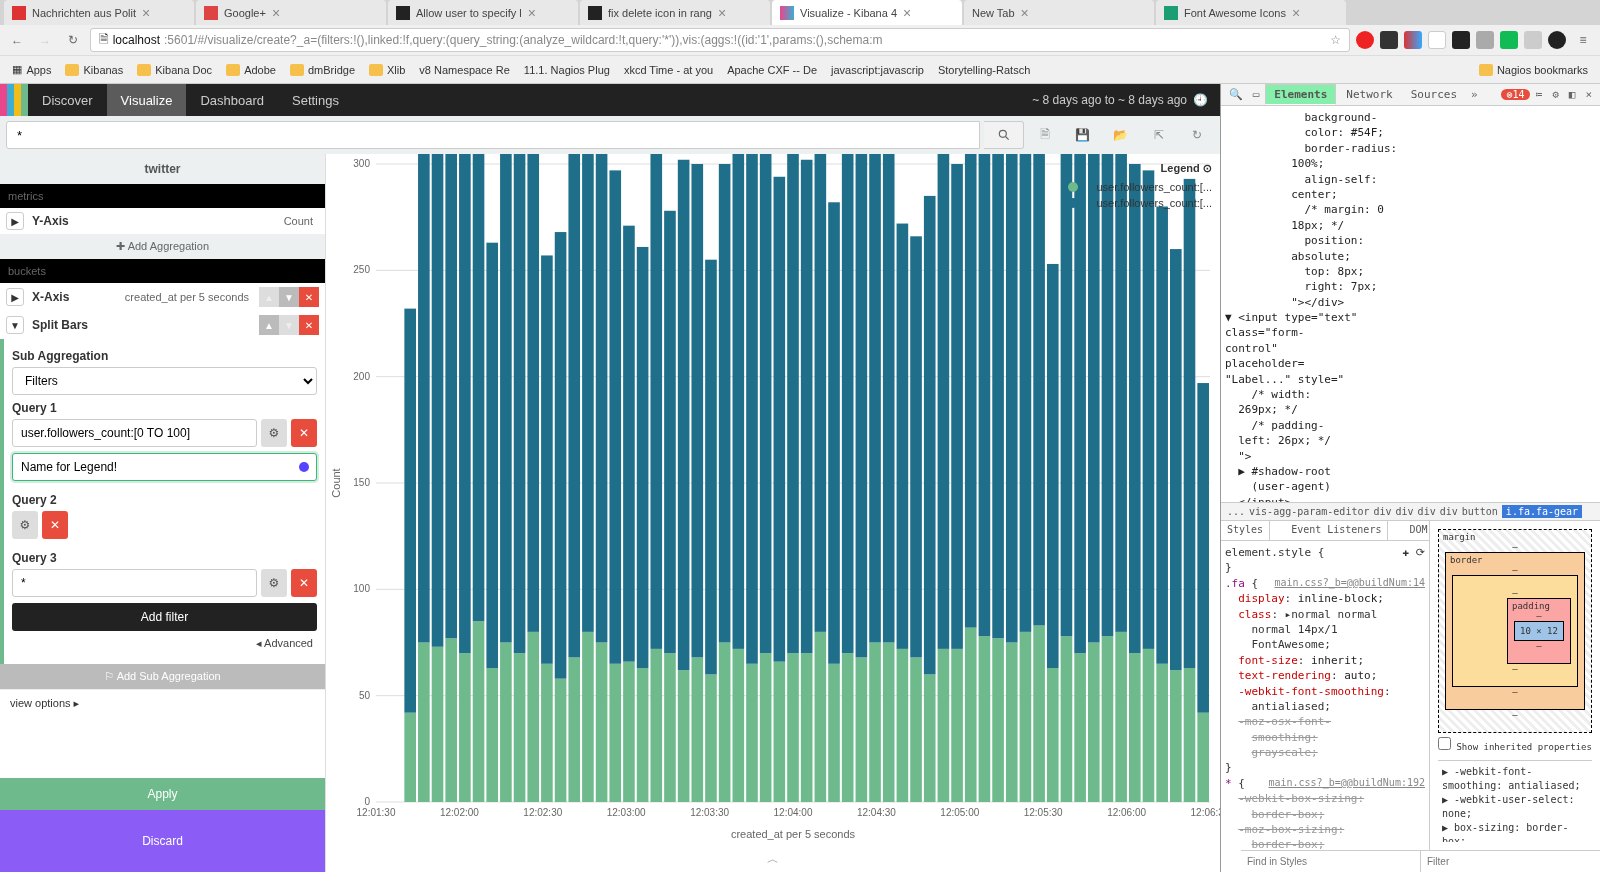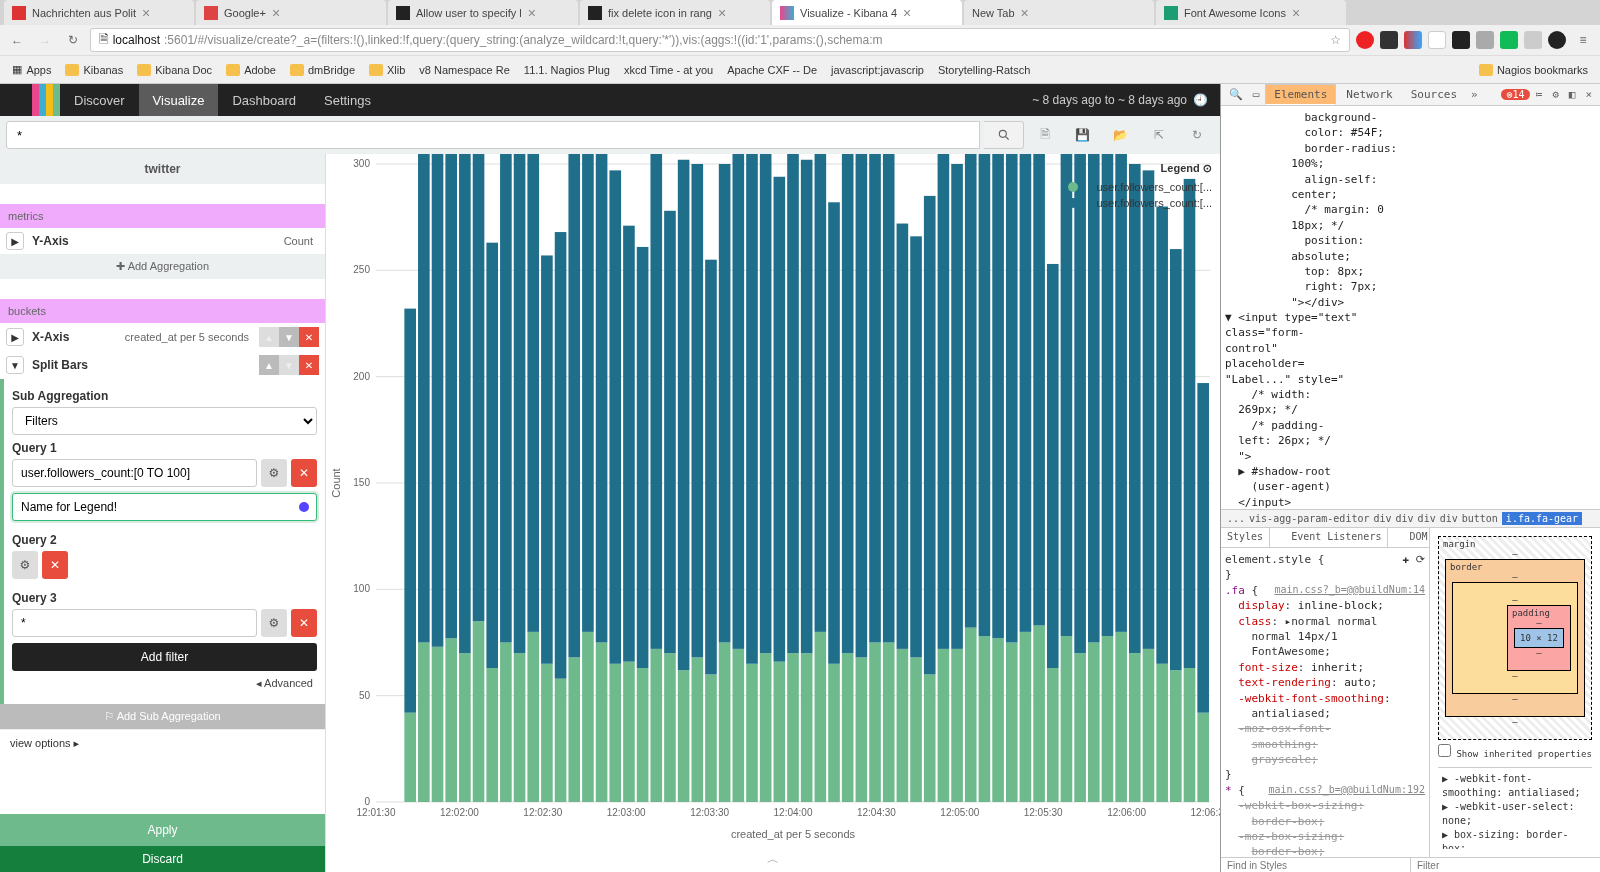--- a/index.html
+++ b/index.html
@@ -19,41 +19,41 @@
 .url-input .path { color: #888; }
 .ext-icon { width: 18px; height: 18px; border-radius: 3px; }
 .bookmarks-row { height: 28px; display: flex; align-items: center; gap: 2px; padding: 0 6px; border-top: 1px solid #ddd; }
 .bookmark { display: flex; align-items: center; gap: 4px; padding: 3px 6px; font-size: 11px; color: #333; cursor: pointer; border-radius: 3px; white-space: nowrap; }
 .folder-ico { width: 14px; height: 12px; background: #f6c04d; border-radius: 2px; }
 .bm-spacer { flex: 1; }
 
 
 .kibana-app { display: flex; height: calc(100vh - 84px); }
 .kibana-main { flex: 1; display: flex; flex-direction: column; min-width: 0; }
-.kibana-nav { height: 32px; background: #222; display: flex; align-items: stretch; color: #ccc; font-size: 13px; padding-left: 32px; }
+.kibana-nav { height: 32px; background: #222; display: flex; align-items: stretch; color: #ccc; font-size: 13px; }
 .kb-brand { display: flex; }
 .kb-brand-stripe { width: 7px; }
 .kb-nav-item { padding: 0 14px; display: flex; align-items: center; cursor: pointer; }
 .kb-nav-item.active { background: #5b5b5b; color: #fff; position: relative; }
 .kb-nav-item.active::after { content: ''; position: absolute; bottom: -6px; left: 50%; transform: translateX(-50%); border: 6px solid transparent; border-top-color: #5b5b5b; }
 .kb-nav-spacer { flex: 1; }
 .kb-timepicker { padding: 0 12px; display: flex; align-items: center; gap: 6px; font-size: 12px; }
 
 
 .kb-search-row { height: 38px; background: #ecf0f1; display: flex; align-items: center; padding: 6px; gap: 4px; }
 .kb-search { flex: 1; height: 28px; border: 1px solid #ccc; border-radius: 3px 0 0 3px; background: #fff; display: flex; align-items: center; }
 .kb-search input { border: none; flex: 1; padding: 0 10px; font-size: 13px; outline: none; }
 .kb-search-btn { height: 28px; width: 40px; background: #f2f2f2; border: 1px solid #ccc; border-left: none; border-radius: 0 3px 3px 0; display: flex; align-items: center; justify-content: center; cursor: pointer; }
 .kb-tool-btn { height: 28px; width: 34px; display: flex; align-items: center; justify-content: center; color: #888; cursor: pointer; }
 
 
 .kb-body { display: flex; flex: 1; min-height: 0; }
 .kb-sidebar { width: 326px; background: #fff; display: flex; flex-direction: column; border-right: 1px solid #ddd; overflow-y: auto; }
 .index-name { background: #ecf0f1; padding: 8px; text-align: center; font-weight: bold; color: #555; }
-.section-label { padding: 6px 8px; background: #f0abfc; color: #666; font-size: 11px; margin-top: 20px; }
+.section-label { padding: 6px 8px; background: #000000; color: #666; font-size: 11px; }
 .agg-header-row { display: flex; align-items: center; gap: 4px; padding: 4px 6px; }
 .caret-btn { width: 18px; height: 18px; border: 1px solid #ccc; border-radius: 3px; display: flex; align-items: center; justify-content: center; cursor: pointer; background: #fff; font-size: 10px; }
 .agg-title { font-weight: bold; font-size: 12px; flex: 0 0 auto; padding-left: 4px; }
 .agg-desc { flex: 1; text-align: right; color: #666; font-size: 11px; padding-right: 6px; }
 .btn-row { display: flex; gap: 0; }
 .sm-btn { width: 20px; height: 20px; display: flex; align-items: center; justify-content: center; font-size: 10px; cursor: pointer; border: none; }
 .sm-btn.gray { background: #bbb; color: #fff; }
 .sm-btn.gray.dis { background: #ddd; color: #eee; }
 .sm-btn.red { background: #e74c3c; color: #fff; }
 .add-agg-btn { background: #ecf0f1; color: #666; padding: 6px; text-align: center; cursor: pointer; font-size: 11px; }
@@ -65,36 +65,36 @@
 .query-row input { flex: 1; }
 .icon-btn { width: 26px; height: 28px; display: flex; align-items: center; justify-content: center; cursor: pointer; border-radius: 3px; }
 .icon-btn.gear { background: #ddd; color: #555; }
 .icon-btn.del { background: #e74c3c; color: #fff; }
 .add-filter-btn { background: #222; color: #fff; text-align: center; padding: 7px; cursor: pointer; border-radius: 3px; margin-top: 4px; }
 .advanced-row { text-align: right; font-size: 11px; padding: 6px 4px; color: #444; cursor: pointer; }
 .add-subagg-btn { background: #bbb; color: #fff; text-align: center; padding: 6px; cursor: pointer; font-size: 11px; }
 .view-options { padding: 7px 10px; font-size: 11px; color: #333; cursor: pointer; border-top: 1px solid #eee; }
 .sidebar-spacer { flex: 1; }
 .apply-btn { background: #6eba8c; color: #fff; text-align: center; padding: 9px; cursor: pointer; }
-.discard-btn { background: #15803d; color: #fff; text-align: center; padding: 6px; cursor: pointer; }
+.discard-btn { background: #8b5cf6; color: #fff; text-align: center; padding: 24px; cursor: pointer; }
 
 
 .kb-chart-area { flex: 1; position: relative; background: #fff; min-width: 0; }
 .legend-box { position: absolute; top: 8px; right: 8px; font-size: 11px; text-align: right; }
 .legend-title { font-weight: bold; padding-bottom: 4px; }
 .legend-item { display: flex; align-items: center; justify-content: flex-end; gap: 18px; padding: 2px 0; }
 .legend-dot { width: 10px; height: 10px; border-radius: 50%; }
 .chart-svg { width: 100%; height: calc(100% - 30px); }
 .collapse-handle { position: absolute; bottom: 4px; left: 50%; transform: translateX(-50%); cursor: pointer; color: #888; }
 
 
 .devtools { width: 380px; background: #fff; border-left: 1px solid #999; font-family: Menlo, Consolas, monospace; font-size: 11px; display: flex; flex-direction: column; }
 .dt-tabs { height: 22px; background: #f3f3f3; border-bottom: 1px solid #ccc; display: flex; align-items: center; gap: 2px; padding: 0 4px; }
 .dt-tab { padding: 3px 8px; cursor: pointer; color: #555; }
-.dt-tab.active { background: #fdba74; border: 1px solid #ccc; border-bottom-color: #fff; }
+.dt-tab.active { background: #86efac; border: 1px solid #ccc; border-bottom-color: #fff; font-weight: bold; }
 .dt-icon { padding: 2px 4px; color: #666; }
 .dt-err { background: #e74c3c; color: #fff; border-radius: 8px; padding: 0 5px; font-size: 10px; }
 .dt-elements { flex: 1; overflow: auto; padding: 4px; white-space: pre; line-height: 1.4; color: #222; }
 .dt-breadcrumb { height: 18px; background: #f3f3f3; border-top: 1px solid #ccc; display: flex; align-items: center; gap: 4px; padding: 0 6px; font-size: 10px; color: #555; overflow: hidden; }
 .dt-breadcrumb .sel { background: #3879d9; color: #fff; padding: 1px 4px; }
 .dt-lower { height: 330px; border-top: 1px solid #ccc; display: flex; }
 .dt-styles-col { flex: 1; border-right: 1px solid #ccc; display: flex; flex-direction: column; overflow: hidden; }
 .dt-style-tabs { height: 20px; display: flex; border-bottom: 1px solid #ccc; font-size: 10px; gap: 15px; }
 .dt-style-tab { padding: 3px 6px; border-right: 1px solid #ccc; color: #555; cursor: pointer; white-space: nowrap; }
 .dt-style-tab.active { background: #fff; }
@@ -105,21 +105,21 @@
 .dt-styles-body .file { color: #888; text-decoration: underline; float: right; font-size: 10px; }
 .strike { text-decoration: line-through; color: #999; }
 .dt-boxmodel { width: 170px; padding: 8px; font-size: 9px; display: flex; flex-direction: column; }
 .bm-outer { border: 1px dashed #000; padding: 12px 6px; text-align: center; background: repeating-linear-gradient(45deg,#fff,#fff 3px,#eee 3px,#eee 6px); position: relative; }
 .bm-label { position: absolute; top: 2px; left: 4px; font-size: 9px; }
 .bm-margin { background: #f9cc9d; border: 1px solid #000; padding: 12px 6px; position: relative; }
 .bm-border { background: #fddd9b; border: 1px solid #000; padding: 12px 6px; position: relative; }
 .bm-padding { background: #fca5a5; border: 1px solid #000; padding: 12px 6px; position: relative; margin-left: 48px; }
 .bm-content { background: #9fc4e7; border: 1px solid #000; padding: 4px; }
 .dt-computed { flex: 1; overflow: auto; padding: 4px; font-size: 10px; line-height: 1.4; border-top: 1px solid #ccc; margin-top: 4px; }
-.dt-filter-row { height: 15px; border-top: 1px solid #ccc; display: flex; }
+.dt-filter-row { height: 22px; border-top: 1px solid #ccc; display: flex; margin-left: 20px; }
 .dt-filter-row input { flex: 1; border: none; padding: 0 6px; font-size: 10px; }
 .dt-filter-row input.half { border-right: 1px solid #ccc; }
 
 svg.ico { width: 14px; height: 14px; }
 </style>
 </head>
 <body>
 
 <div class="browser-chrome">
   <div class="tab-bar">

